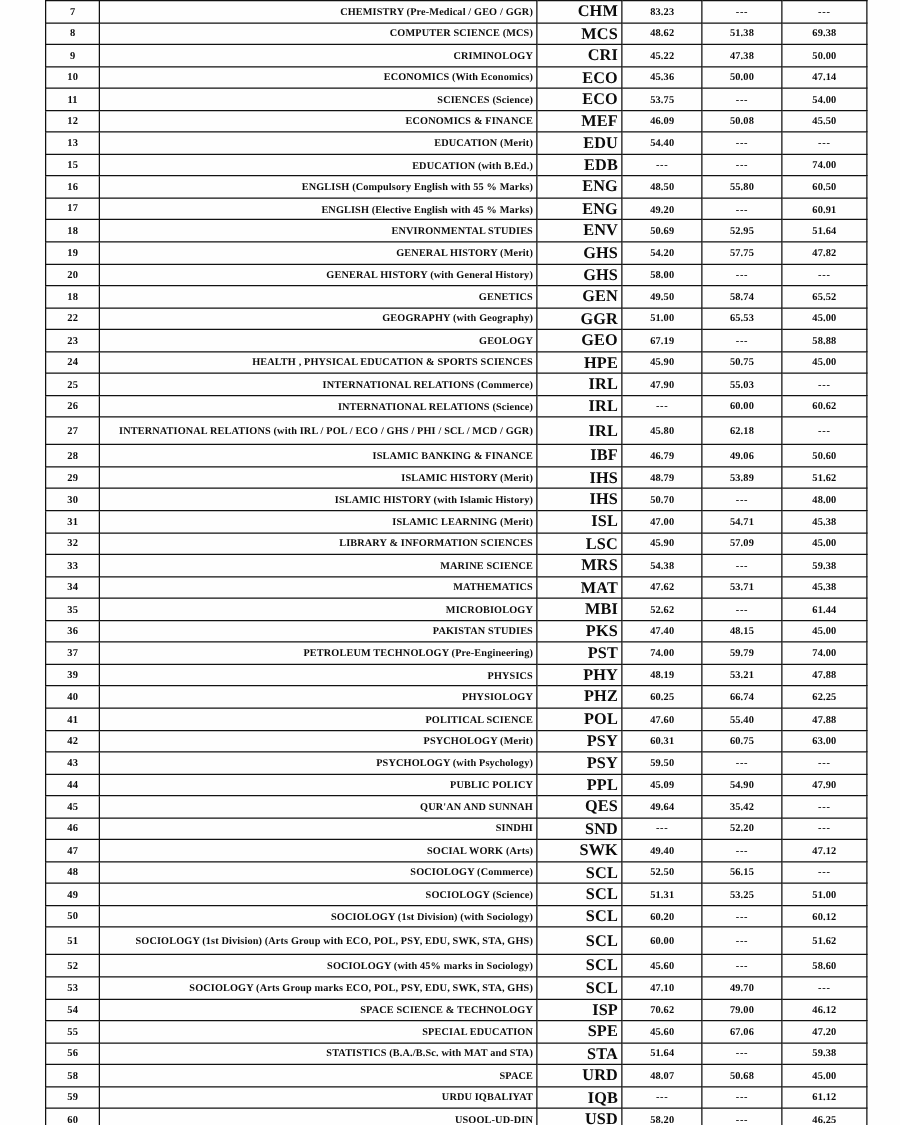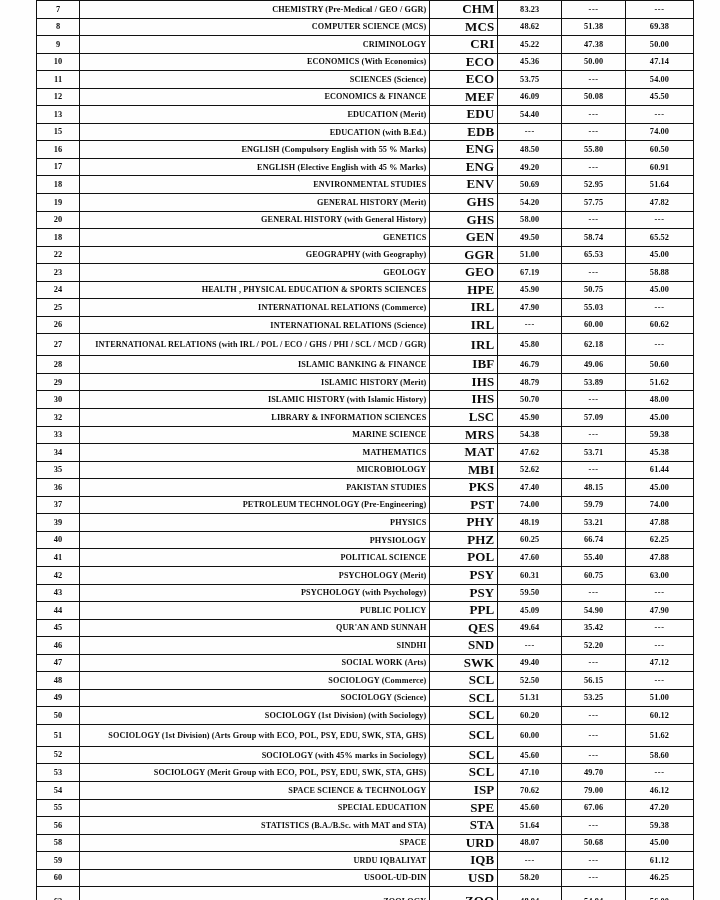--- a/index.html
+++ b/index.html
@@ -263,20 +263,28 @@
         </tr>
         <tr class="row">
           <td class="sr">30</td>
           <td class="name">ISLAMIC HISTORY (with Islamic History)</td>
           <td class="code">IHS</td>
           <td class="val">50.70</td>
           <td class="val dash">---</td>
           <td class="val">48.00</td>
         </tr>
         <tr class="row">
+          <td class="sr">31</td>
+          <td class="name">ISLAMIC LEARNING (Merit)</td>
+          <td class="code">ISL</td>
+          <td class="val">47.00</td>
+          <td class="val">54.71</td>
+          <td class="val">45.38</td>
+        </tr>
+        <tr class="row">
           <td class="sr">32</td>
           <td class="name">LIBRARY &amp; INFORMATION SCIENCES</td>
           <td class="code">LSC</td>
           <td class="val">45.90</td>
           <td class="val">57.09</td>
           <td class="val">45.00</td>
         </tr>
         <tr class="row">
           <td class="sr">33</td>
           <td class="name">MARINE SCIENCE</td>
@@ -424,21 +432,21 @@
         <tr class="row">
           <td class="sr">52</td>
           <td class="name">SOCIOLOGY (with 45% marks in Sociology)</td>
           <td class="code">SCL</td>
           <td class="val">45.60</td>
           <td class="val dash">---</td>
           <td class="val">58.60</td>
         </tr>
         <tr class="row">
           <td class="sr">53</td>
-          <td class="name">SOCIOLOGY (Merit Group with ECO, POL, PSY, EDU, SWK, STA, GHS)</td>
+          <td class="name">SOCIOLOGY (Arts Group marks ECO, POL, PSY, EDU, SWK, STA, GHS)</td>
           <td class="code">SCL</td>
           <td class="val">47.10</td>
           <td class="val">49.70</td>
           <td class="val dash">---</td>
         </tr>
         <tr class="row">
           <td class="sr">54</td>
           <td class="name">SPACE SCIENCE &amp; TECHNOLOGY</td>
           <td class="code">ISP</td>
           <td class="val">70.62</td>

